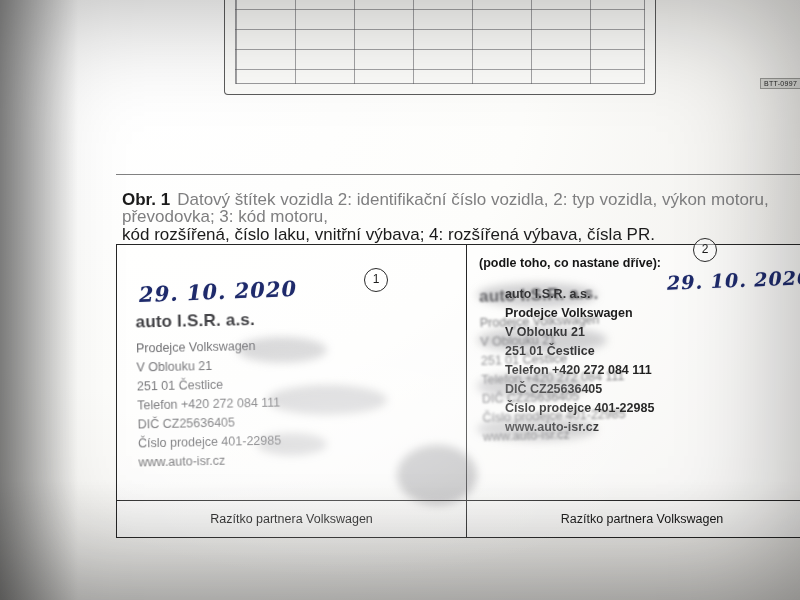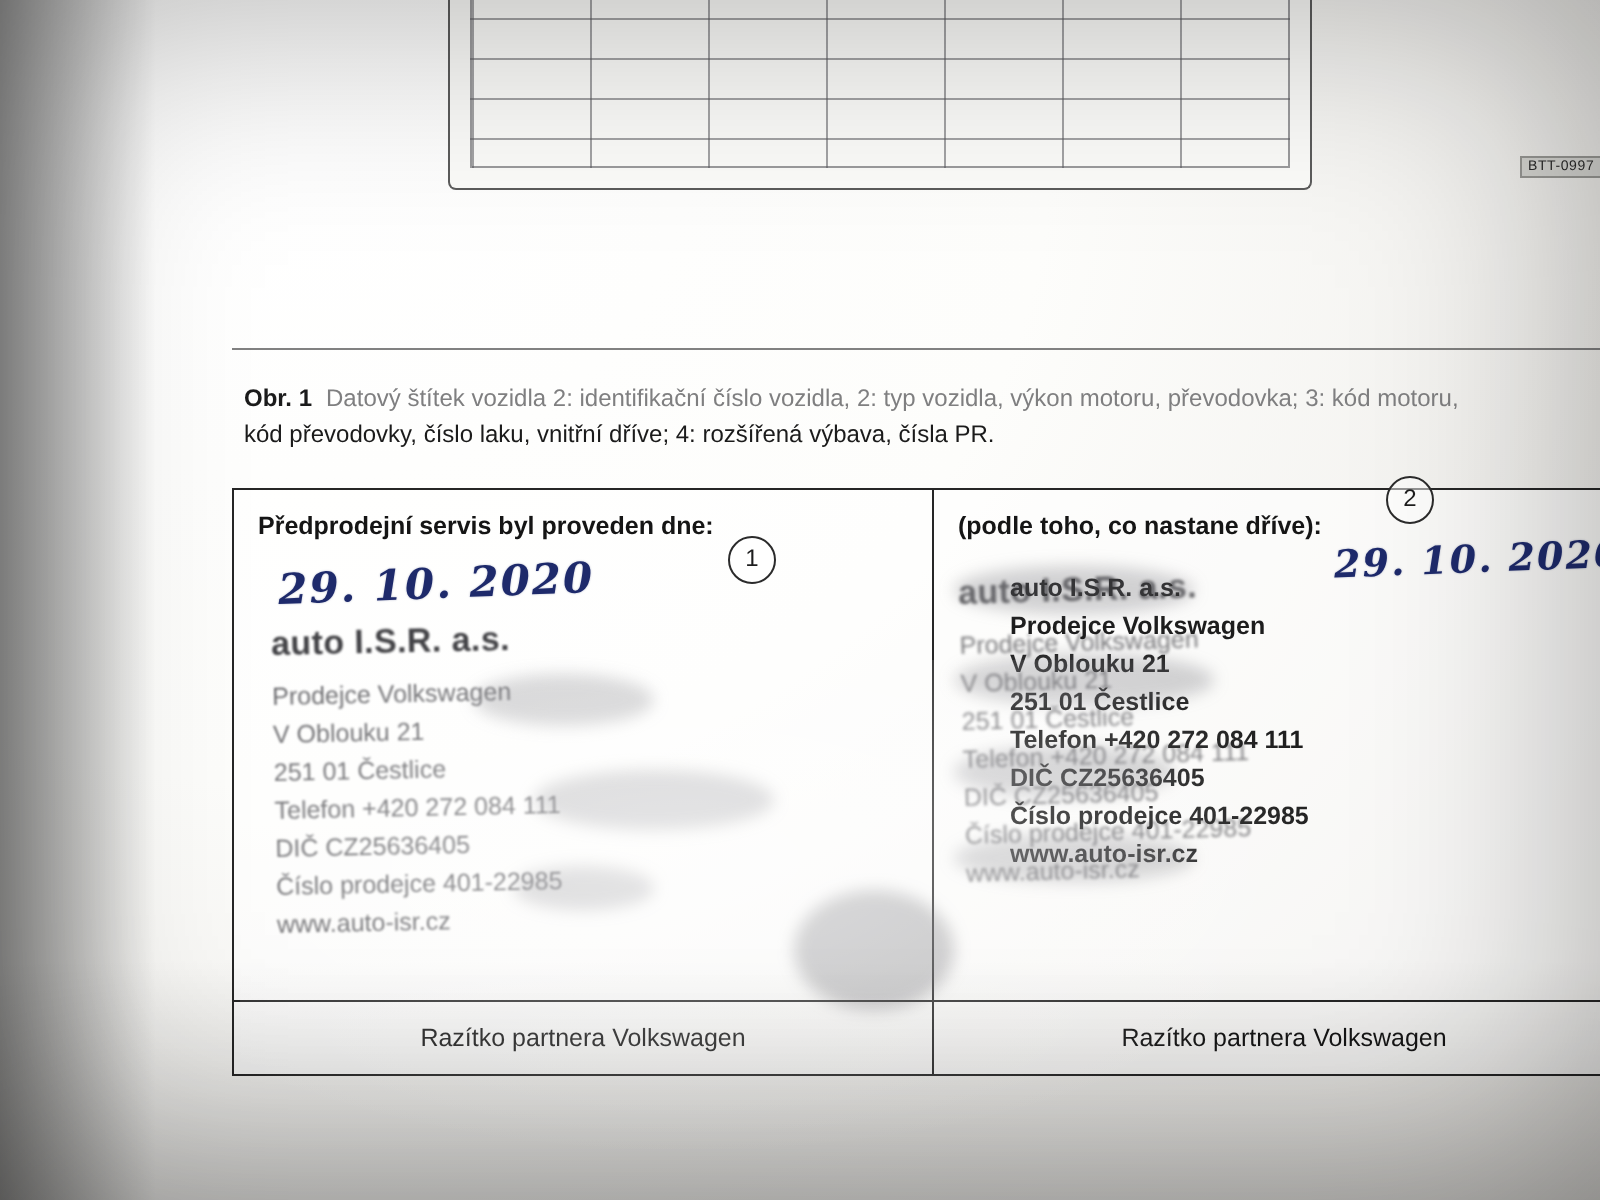--- a/index.html
+++ b/index.html
@@ -111,21 +111,21 @@
     background: #6b6b6b;
     opacity: .85;
   }
 
   
   .caption {
     position: absolute;
     left: 84px;
     top: 145px;
     width: 660px;
-    font-size: 12px;
+    font-size: 17px;
     line-height: 17px;
     color: #1b1b1b;
   }
   .caption b { font-weight: bold; }
   .caption .lbl { margin-right: 7px; }
   .caption .line2 { display: block; margin-top: 1px; }
   
   .caption .fade { color: #7f7f80; }
 
   
@@ -282,27 +282,26 @@
     <div class="fig-wrap">
       <div class="fig-inner">
         <div class="fig-grid"></div>
       </div>
       <div class="fig-code">BTT-0997</div>
     </div>
     <div class="hrule"></div>
 
     <div class="caption">
       <b class="lbl">Obr. 1</b><span class="fade">Datový štítek vozidla 2: identifikační číslo vozidla, 2: typ vozidla, výkon motoru, převodovka; 3: kód motoru,</span>
-      <span class="line2">kód převodovky, číslo laku, vnitřní dříve; 4: rozšířená výbava, čísla PR.</span>
+      <span class="line2">kód rozšířená, číslo laku, vnitřní výbava; 4: rozšířená výbava, čísla PR.</span>
     </div>
 
     <div class="boxes">
 
       <div class="box left">
-        <div class="box-title">Předprodejní servis byl proveden dne:</div>
 
         <div class="handwriting" id="date-left">29. 10. 2020</div>
 
         <div class="stamp" id="stamp-left">
           <div class="brand">auto I.S.R. a.s.</div>
           <div class="line">Prodejce Volkswagen</div>
           <div class="line">V Oblouku   21</div>
           <div class="line">251 01 Čestlice</div>
           <div class="line">Telefon +420 272 084 111</div>
           <div class="line">DIČ CZ25636405</div>

